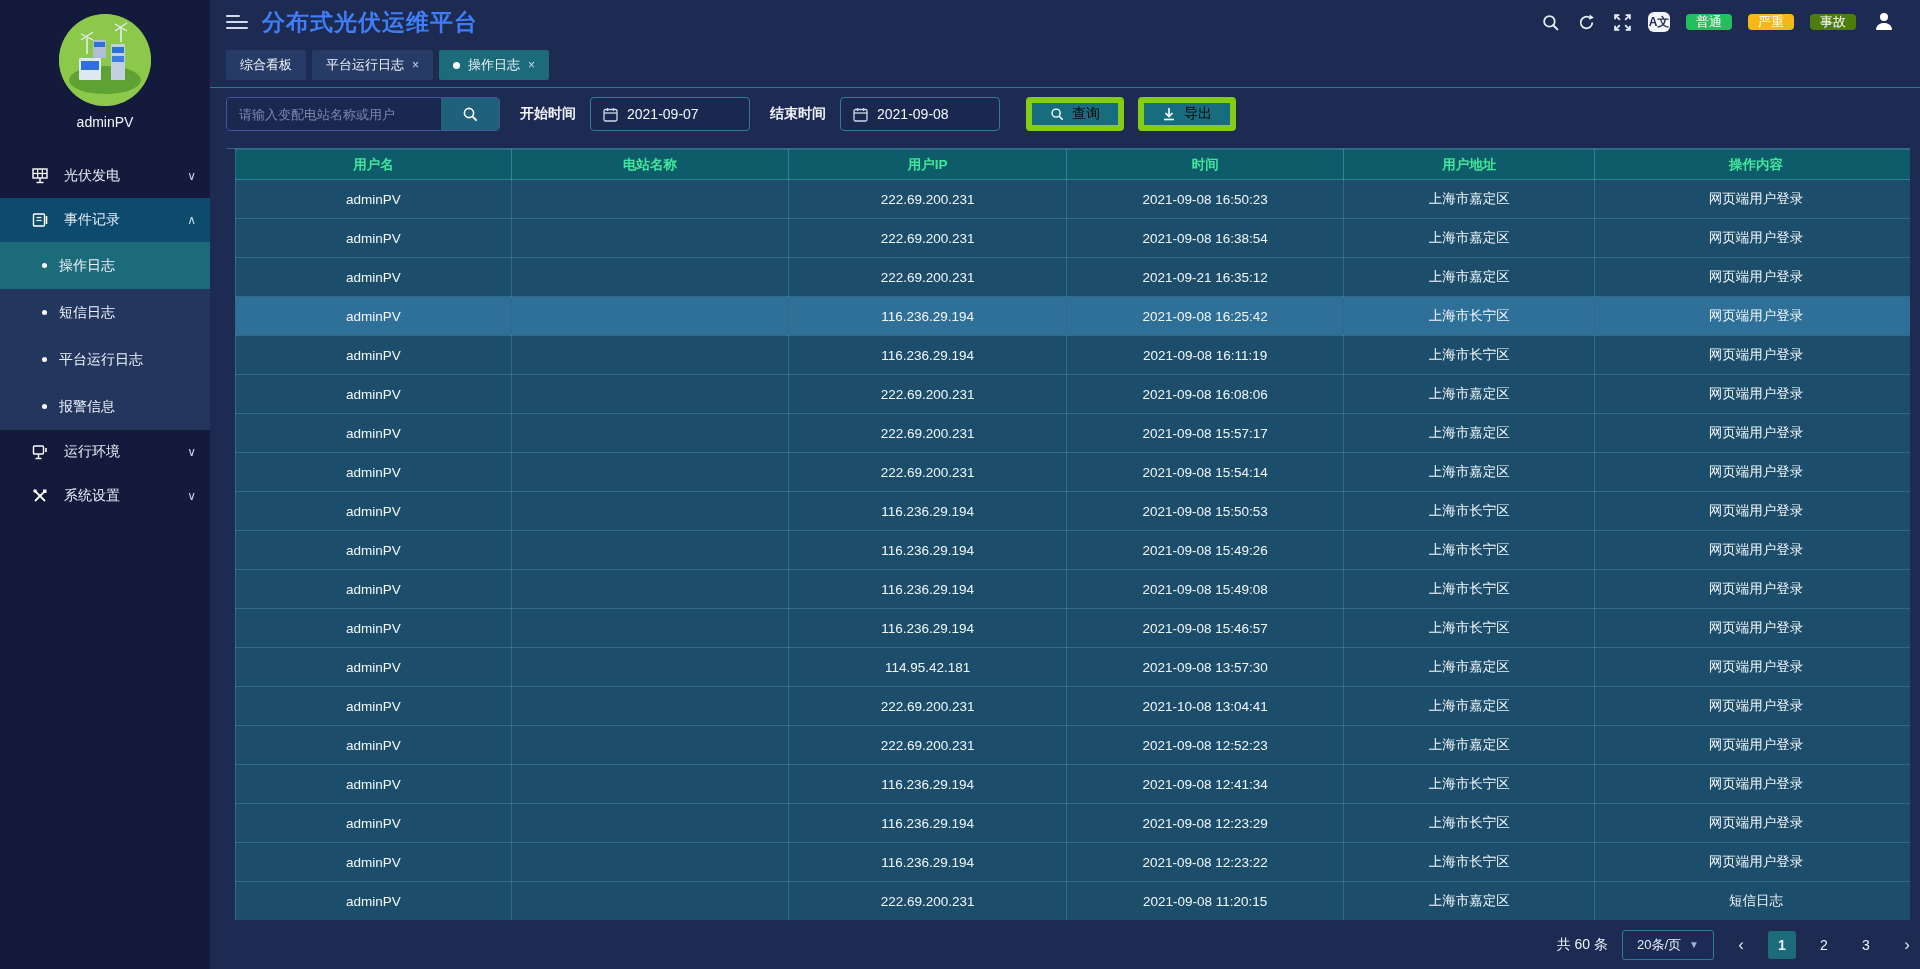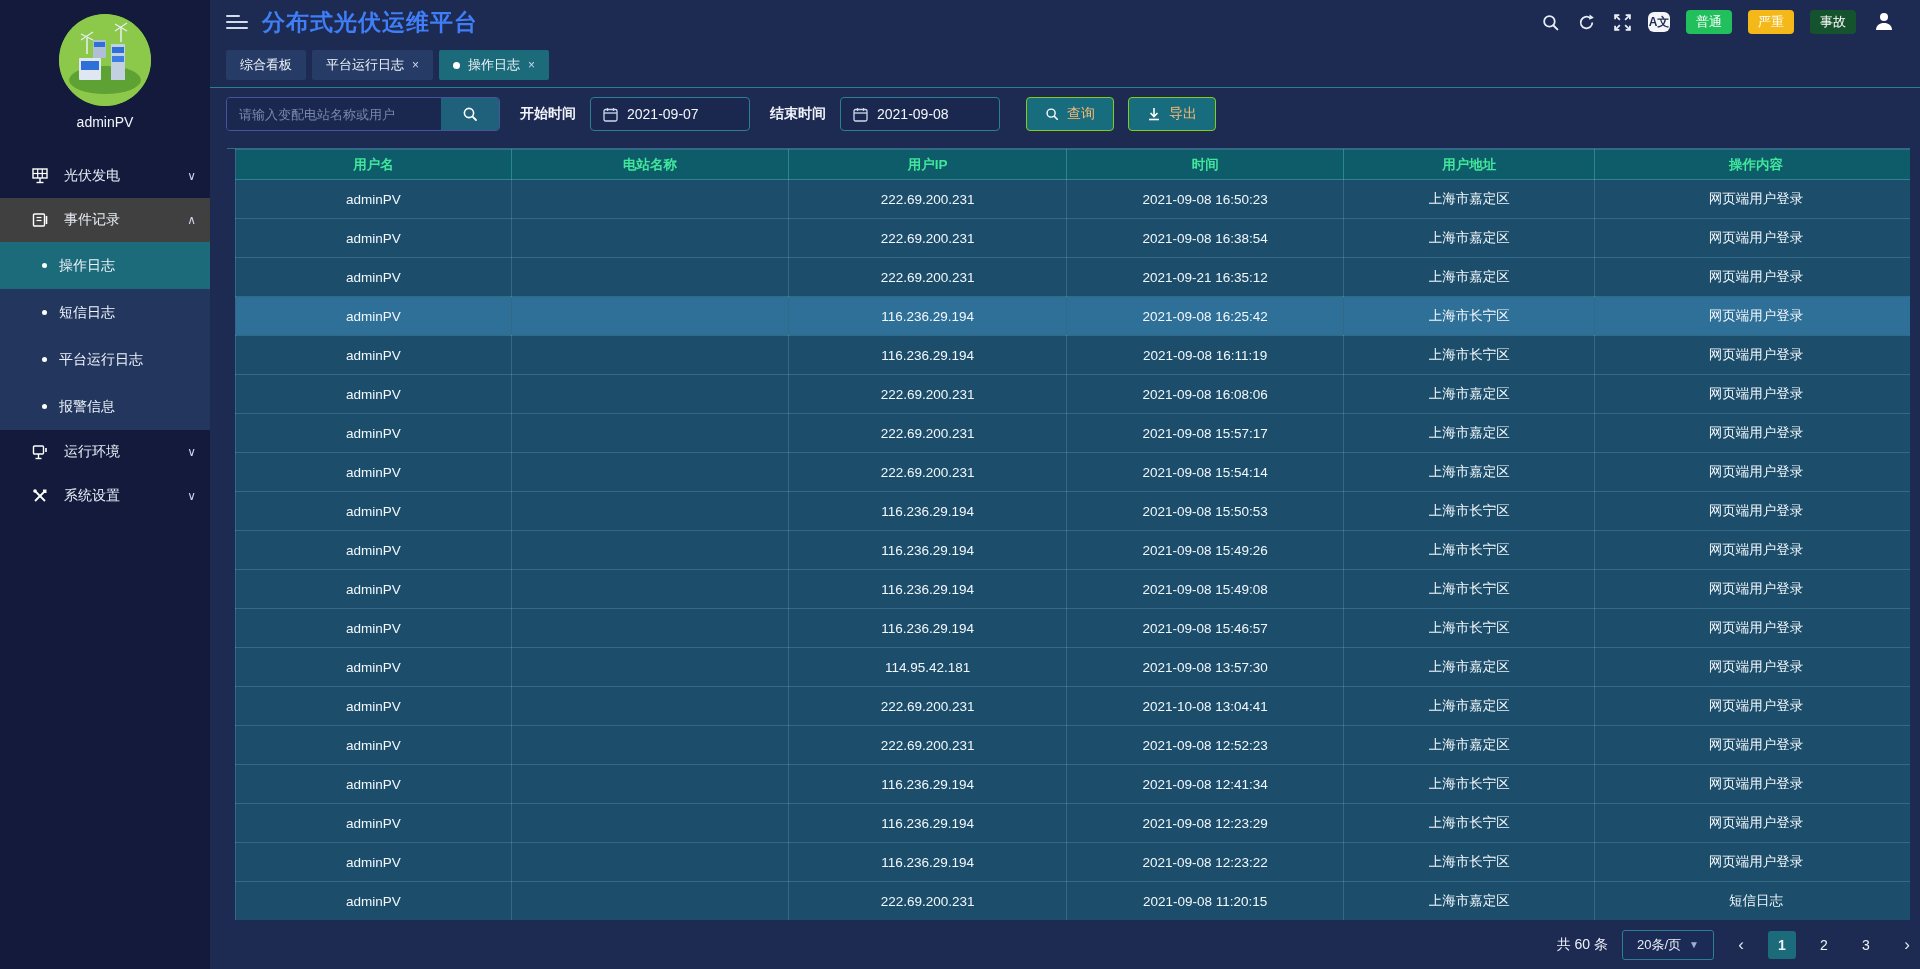--- a/index.html
+++ b/index.html
@@ -11,55 +11,55 @@
   
   .sidebar { width:210px; height:969px; background:#131a3c; flex:0 0 210px; display:flex; flex-direction:column; }
   .logo-wrap { padding:14px 0 6px; display:flex; flex-direction:column; align-items:center; }
   .logo-circle { width:92px; height:92px; border-radius:50%; overflow:hidden; background:#87c442; }
   .username { margin-top:8px; font-size:14px; color:#f2f5fb; }
   .menu { margin-top:18px; }
   .menu-item { height:44px; display:flex; align-items:center; padding:0 14px 0 30px; cursor:pointer; color:#e8eef6; font-size:14px; }
   .menu-item .mi-icon { width:20px; height:20px; margin-right:14px; display:flex; align-items:center; justify-content:center; }
   .menu-item .mi-label { flex:1; }
   .menu-item .mi-caret { font-size:12px; color:#cdd6ea; }
-  .menu-item.open { background:#404040; }
+  .menu-item.open { background:#0c4a6e; }
   .submenu-box { background:#22365e; }
   .submenu-item { height:47px; display:flex; align-items:center; padding-left:42px; cursor:pointer; font-size:14px; color:#eef3fa; }
   .submenu-item .dot { width:5px; height:5px; border-radius:50%; background:#ffffff; margin-right:12px; }
   .submenu-item.active { background:#1b6b7b; }
   
   .main { flex:1; display:flex; flex-direction:column; height:969px; min-width:0; }
   .topbar { height:44px; display:flex; align-items:center; padding:0 22px 0 16px; }
   .burger { width:22px; cursor:pointer; margin-right:14px; display:flex; flex-direction:column; gap:4px; }
   .burger span { height:2px; background:#d4dbe9; border-radius:1px; }
   .burger span:nth-child(1){ width:14px; }
   .burger span:nth-child(2){ width:22px; }
   .burger span:nth-child(3){ width:22px; }
   .app-title { color:#3f7ef7; font-size:23px; font-weight:bold; letter-spacing:1px; }
   .top-right { margin-left:auto; display:flex; align-items:center; gap:16px; }
   .tool-ic { width:20px; height:20px; cursor:pointer; display:flex; align-items:center; justify-content:center; }
   .tool-ic svg { display:block; }
   .lang-ic { width:22px; height:20px; background:#f4f6fa; border-radius:6px; color:#1d2a52; font-size:12px; font-weight:bold; display:flex; align-items:center; justify-content:center; cursor:pointer; }
-  .badge { height:24px; padding:0 10px; border-radius:4px; font-size:13px; color:#fff; display:flex; align-items:center; cursor:pointer; }
+  .badge { height:16px; padding:0 10px; border-radius:4px; font-size:13px; color:#fff; display:flex; align-items:center; cursor:pointer; }
   .avatar-ic { width:26px; height:26px; cursor:pointer; }
   
   .tabstrip { height:44px; display:flex; align-items:flex-end; gap:6px; padding:0 0 7px 16px; border-bottom:1px solid #2a7f8f; }
   .tab { height:30px; background:#263c66; color:#f0f4fa; font-size:13px; padding:0 14px; display:flex; align-items:center; gap:8px; cursor:pointer; border-radius:2px; }
   .tab.active { background:#1b6b7b; }
   .tab .tab-dot { width:7px; height:7px; border-radius:50%; background:#fff; }
   .tab .tab-x { font-size:12px; color:#cfd8ea; cursor:pointer; }
   
   .filterbar { height:52px; display:flex; align-items:center; gap:14px; padding-left:16px; }
   .search-group { display:flex; height:34px; border:1px solid #46549b; border-radius:4px; overflow:hidden; }
   .search-input { width:214px; background:#1a2850; border:none; outline:none; color:#e8eef6; font-size:13px; padding:0 12px; font-family:inherit; }
   .search-input::placeholder { color:#7c86ad; }
   .search-btn { width:58px; background:#1f607b; border:none; cursor:pointer; display:flex; align-items:center; justify-content:center; }
   .f-label { font-size:14px; font-weight:bold; color:#f2f5fb; margin-left:6px; }
   .date-box { width:160px; height:34px; border:1px solid #2c7f93; border-radius:4px; background:#1a2850; display:flex; align-items:center; gap:9px; padding:0 12px; cursor:pointer; color:#f2f5fb; font-size:14px; }
-  .act-btn { height:34px; border:1px solid #84cc16; border-radius:4px; background:#176d7e; color:#fdba74; font-size:14px; display:flex; align-items:center; gap:8px; padding:0 18px; cursor:pointer; font-family:inherit; }
+  .act-btn { height:34px; border:6px solid #84cc16; border-radius:4px; background:#176d7e; color:#000000; font-size:14px; display:flex; align-items:center; gap:8px; padding:0 18px; cursor:pointer; font-family:inherit; }
   .act-btn.query { margin-left:12px; }
   
   .table-zone { flex:1; padding:8px 10px 0 17px; overflow:hidden; }
   .grid-clip { height:772px; overflow:hidden; border-top:1px solid rgba(77,182,200,.45); }
   table { width:100%; border-collapse:collapse; table-layout:fixed;margin-left:8px; }
   th { height:30px; background:#0e5c69; color:#40e69c; font-size:13.5px; font-weight:bold; border:1px solid rgba(77,182,200,.45); }
   td { height:39px; background:#1c4e6b; color:#f2f7fb; font-size:13.5px; text-align:center; border:1px solid rgba(77,182,200,.45); overflow:hidden; white-space:nowrap; }
   tr.hl td { background:#2e7098; }
   
   .footer { height:49px; display:flex; align-items:center; justify-content:flex-end; gap:14px; }
@@ -198,21 +198,21 @@
             <polyline points="6,16 2,16 2,12"></polyline>
             <line x1="2" y1="2" x2="6.5" y2="6.5"></line>
             <line x1="16" y1="2" x2="11.5" y2="6.5"></line>
             <line x1="16" y1="16" x2="11.5" y2="11.5"></line>
             <line x1="2" y1="16" x2="6.5" y2="11.5"></line>
           </svg>
         </div>
         <div class="lang-ic">A文</div>
         <div class="badge" style="background: rgb(33, 192, 93);">普通</div>
         <div class="badge" style="background: rgb(244, 184, 24);">严重</div>
-        <div class="badge" style="background: #14532d;">事故</div>
+        <div class="badge" style="background: #4d7c0f;">事故</div>
         <div class="avatar-ic"><svg width="24" height="24" viewBox="0 0 24 24">
             <circle cx="12" cy="8" r="4" fill="#fff"></circle>
             <path d="M4 21c0-4.4 3.6-7 8-7s8 2.6 8 7z" fill="#fff"></path>
           </svg></div>
       </div>
   </div>
 
   <div class="tabstrip" id="tabstrip">
       <div class="tab">
         <span>综合看板</span>

